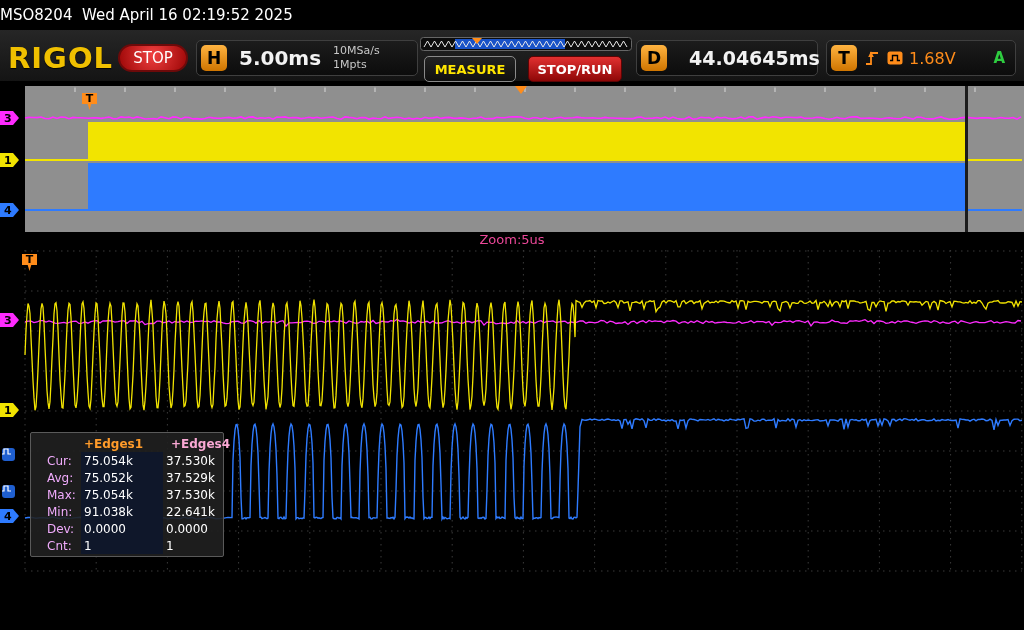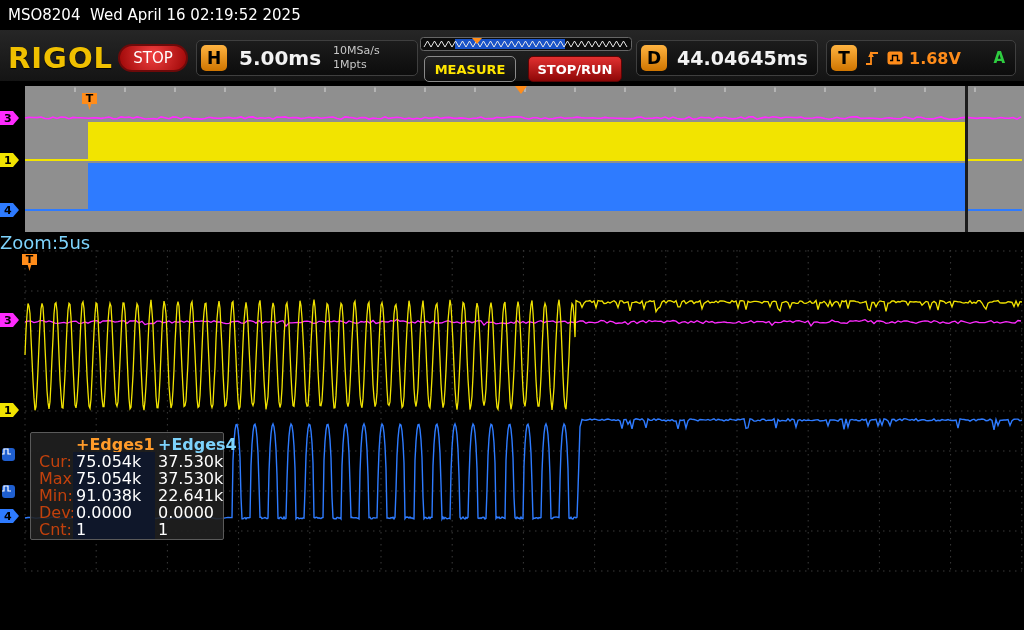--- a/index.html
+++ b/index.html
@@ -1,63 +1,63 @@
 <!DOCTYPE html>
 <html><head>
 <meta charset="utf-8">
 <style>
   *{margin:0;padding:0;box-sizing:border-box}
   html,body{background:#000}
   body{font-family:"DejaVu Sans",sans-serif}
   .screen{position:relative;width:1024px;height:630px;background:#000;overflow:hidden;color:#fff}
 
   
-  .topbar{position:absolute;left:0;top:0;width:100%;height:30px;display:flex;align-items:center;padding-left:8px;font-size:15px;color:#fff;white-space:pre}
+  .topbar{position:absolute;left:0;top:0;width:100%;height:30px;display:flex;align-items:center;font-size:15px;color:#fff;white-space:pre}
 
   
   .header{position:absolute;left:0;top:30px;width:100%;height:52px;background:linear-gradient(#262626,#141414);border-bottom:1px solid #000}
   .logo{position:absolute;left:8px;top:11px;font-size:29px;font-weight:bold;letter-spacing:1px;color:#f0c000;text-shadow:0 1px 1px #000}
   .stop-pill{position:absolute;left:118px;top:14px;width:70px;height:28px;border-radius:14px;background:radial-gradient(circle at 50% 35%,#f04040,#9c0606);border:2px solid #6d0a0a;display:flex;align-items:center;justify-content:center;font-weight:normal;font-size:15px;color:#fff}
   .group{position:absolute;top:10px;height:36px;display:flex;align-items:center;gap:6px;padding:0 10px 0 4px;background:linear-gradient(#1c1c1c,#0c0c0c);border:1px solid #3f3f3f;border-radius:5px}
   .h-group{left:196px;width:222px}
   .d-group{left:636px;width:182px}
   .t-group{left:826px;width:190px}
   .badge{width:26px;height:26px;border-radius:5px;background:linear-gradient(#ffb340,#cf7500);color:#000;font-weight:bold;font-size:17px;display:flex;align-items:center;justify-content:center;flex:0 0 auto}
   .tb{font-size:20px;font-weight:bold;color:#f2f2f2;margin:4px 6px}
   .srate{font-size:11px;color:#c8c8c8;line-height:1.3}
-  .dval{font-size:19px;font-weight:bold;color:#f2f2f2;margin-left:4px}
+  .dval{font-size:19px;font-weight:bold;color:#f2f2f2;margin-left:16px}
   .hscroll{position:absolute;left:420px;top:6px;width:212px;height:16px}
   .btn{position:absolute;top:26px;height:26px;border-radius:5px;display:flex;align-items:center;justify-content:center;font-weight:bold;font-size:13px;cursor:pointer}
   .measure-btn{left:424px;width:92px;background:linear-gradient(#232323,#101010);border:1px solid #8a8a8a;color:#ffe600}
   .stoprun-btn{left:528px;width:94px;background:linear-gradient(#e23030,#8e0707);border:1px solid #5d0404;color:#fff}
   .trig-slope{width:18px;height:20px}
   .trig-src{width:16px;height:14px}
-  .tlevel{font-size:16px;font-weight:bold}
+  .tlevel{font-size:16px;font-weight:normal}
   .tarmed{font-size:15px;font-weight:bold;margin-left:auto}
 
   
   .overview{position:absolute;left:0;top:86px;width:1024px;height:146px;background:#000}
   .overview svg{position:absolute;left:0;top:0}
-  .zoomlbl{position:absolute;left:0;top:232px;width:100%;height:18px;text-align:left;font-size:18px;color:#7dd3fc}
+  .zoomlbl{position:absolute;left:0;top:232px;width:100%;height:18px;text-align:center;font-size:13px;color:#ec4899}
 
   
   .mainwave{position:absolute;left:0;top:250px;width:1024px;height:322px;background:#000}
   .mainwave svg{position:absolute;left:0;top:0}
 
   
   .wtag{position:absolute;left:0;width:19px;height:14px;font-size:11px;font-weight:bold;color:#000;display:flex;align-items:center;padding-left:4px;clip-path:polygon(0 0,13px 0,19px 50%,13px 100%,0 100%)}
   .tflag{position:absolute;width:15px;height:17px;font-size:11px;font-weight:bold;color:#000;display:flex;justify-content:center;line-height:12px;clip-path:polygon(0 0,100% 0,100% 65%,62% 65%,50% 100%,38% 65%,0 65%)}
   .tri-down{position:absolute;width:0;height:0;border-left:6px solid transparent;border-right:6px solid transparent;border-top:8px solid #ff8c1a}
   .mslot{position:absolute;left:2px;width:13px;height:13px;border-radius:3px;background:#1f5fd0;display:flex;align-items:center;justify-content:center}
 
   
-  .popup{position:absolute;left:30px;top:182px;width:194px;background:rgba(32,32,32,.9);border:1px solid #5a5a5a;border-radius:2px;font-size:16px;padding:2px 4px}
+  .popup{position:absolute;left:30px;top:182px;width:194px;background:rgba(32,32,32,.9);border:1px solid #5a5a5a;border-radius:2px;font-size:12px;padding:2px 12px}
   .p-row{display:grid;grid-template-columns:38px 82px 72px;height:17px;align-items:center}
   .p-head{height:17px;font-weight:bold}
-  .p-label{padding-left:4px;color:#c2410c}
+  .p-label{padding-left:4px;color:#f0abfc}
   .p-v1,.p-v2{padding-left:3px;color:#fff}
   .p-row:not(.p-head) .p-v1{background:#0f172a;height:100%;display:flex;align-items:center}
 
   
   .bottombar{position:absolute;left:0;top:572px;width:1024px;height:58px;background:#000}
 </style>
 </head>
 <body>
 
 <div class="screen">
@@ -171,28 +171,33 @@
     <div class="mslot" style="top:235px">
       <svg width="9" height="7" viewBox="0 0 9 7">
           <path d="M0,6 H2 V1 H6 V6 H9" fill="none" stroke="#fff" stroke-width="1.2"></path>
         </svg>
     </div>
 
     <div class="popup">
       <div class="p-row p-head">
         <div class="p-label"></div>
         <div class="p-v1" style="color: rgb(255, 155, 42);">+Edges1</div>
-        <div class="p-v2" style="color: #7dd3fc;">+Edges4</div>
+        <div class="p-v2" style="color: #f9a8d4; text-align: center;">+Edges4</div>
       </div>
       <div class="p-row">
         <div class="p-label">Cur:</div>
         <div class="p-v1">75.054k</div>
         <div class="p-v2">37.530k</div>
       </div>
       <div class="p-row">
+        <div class="p-label">Avg:</div>
+        <div class="p-v1">75.052k</div>
+        <div class="p-v2">37.529k</div>
+      </div>
+      <div class="p-row">
         <div class="p-label">Max:</div>
         <div class="p-v1">75.054k</div>
         <div class="p-v2">37.530k</div>
       </div>
       <div class="p-row">
         <div class="p-label">Min:</div>
         <div class="p-v1">91.038k</div>
         <div class="p-v2">22.641k</div>
       </div>
       <div class="p-row">

